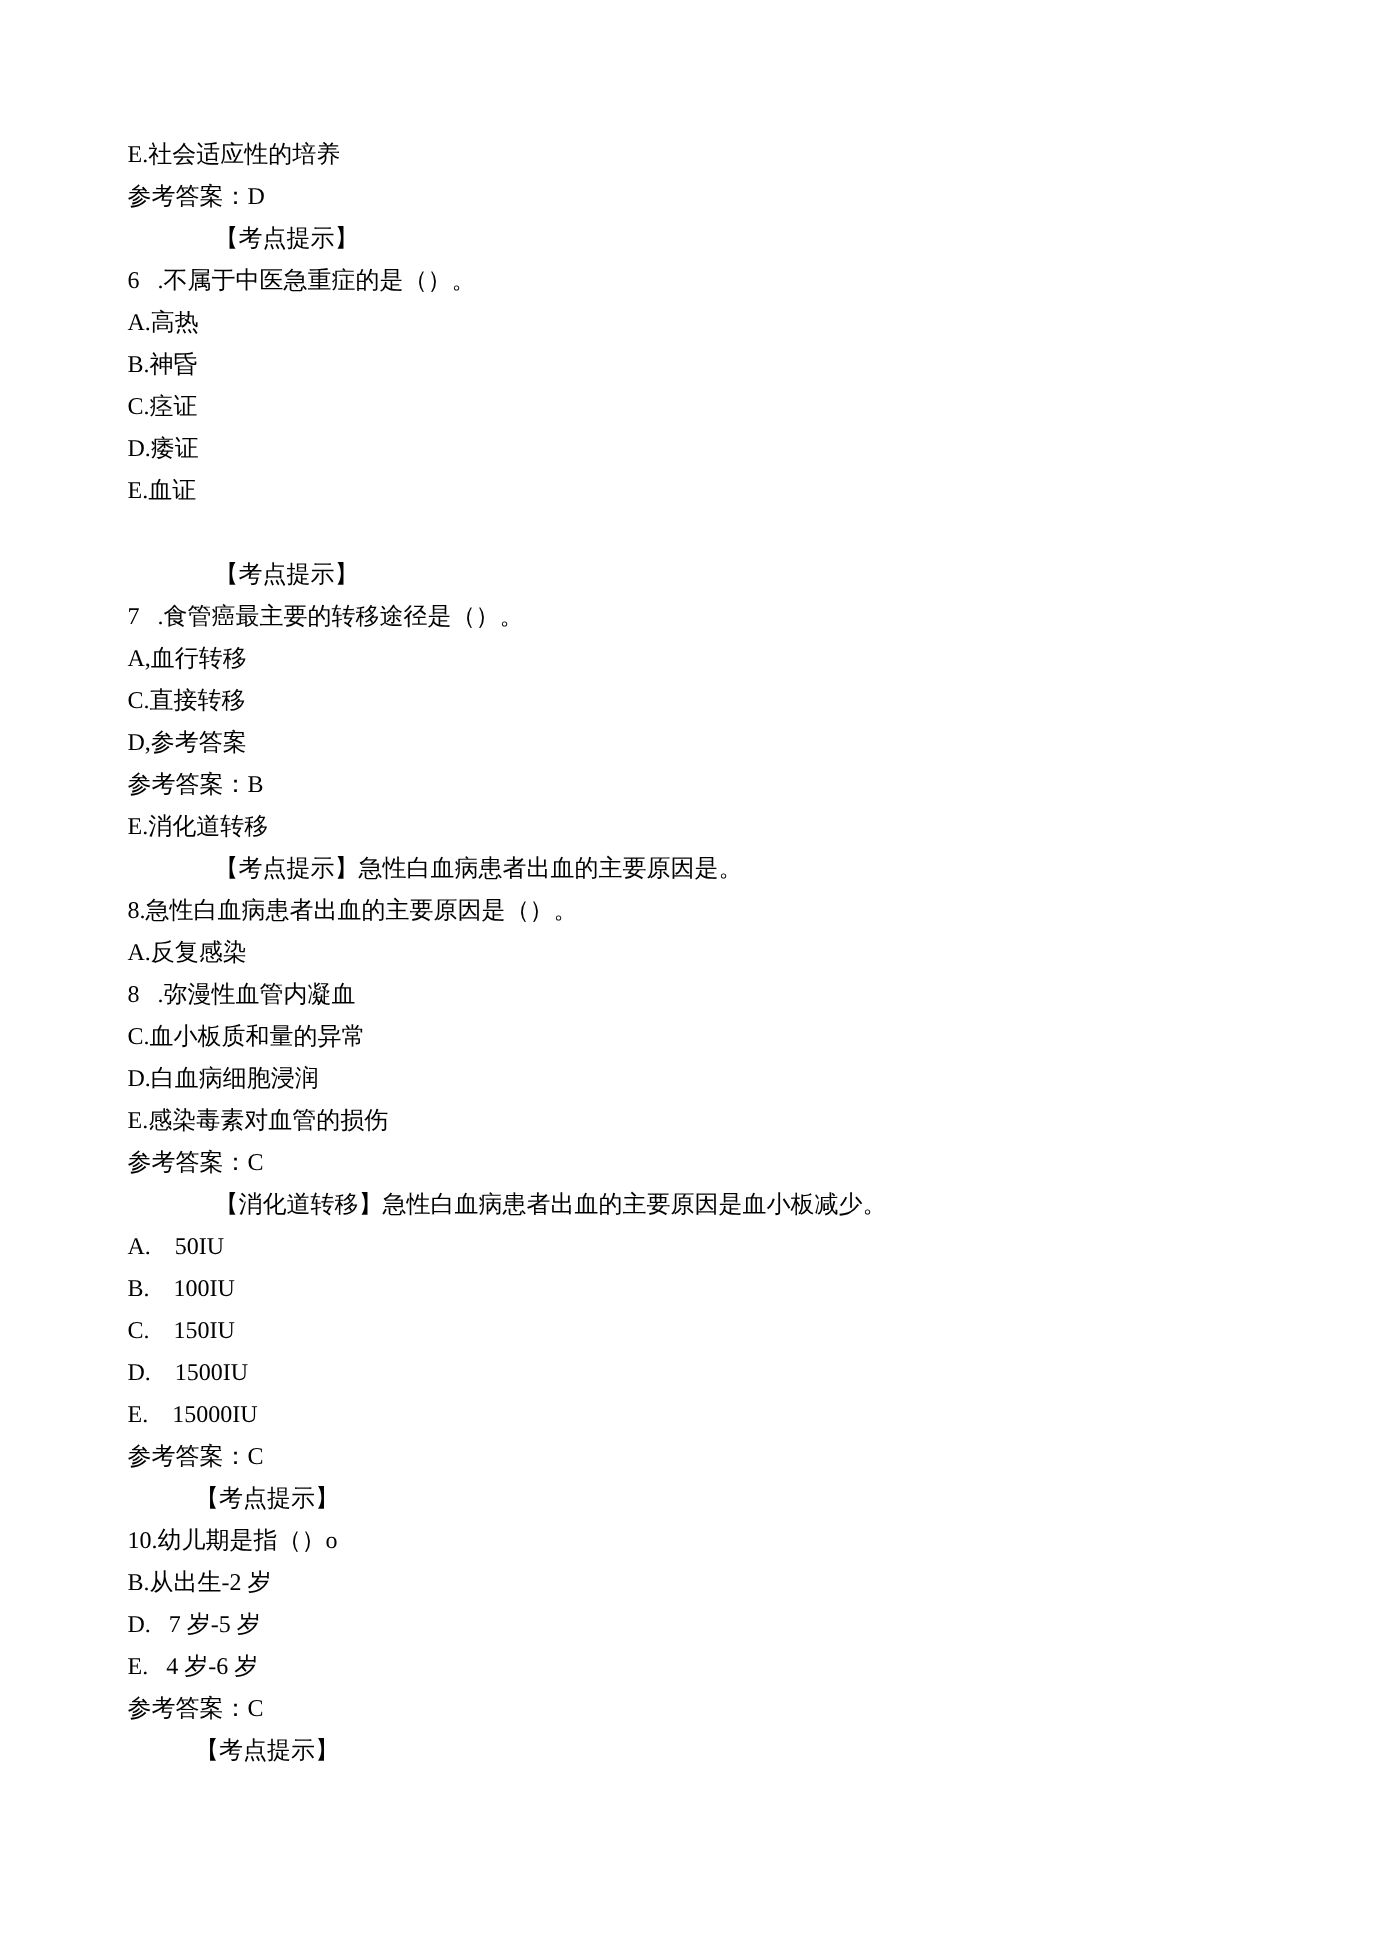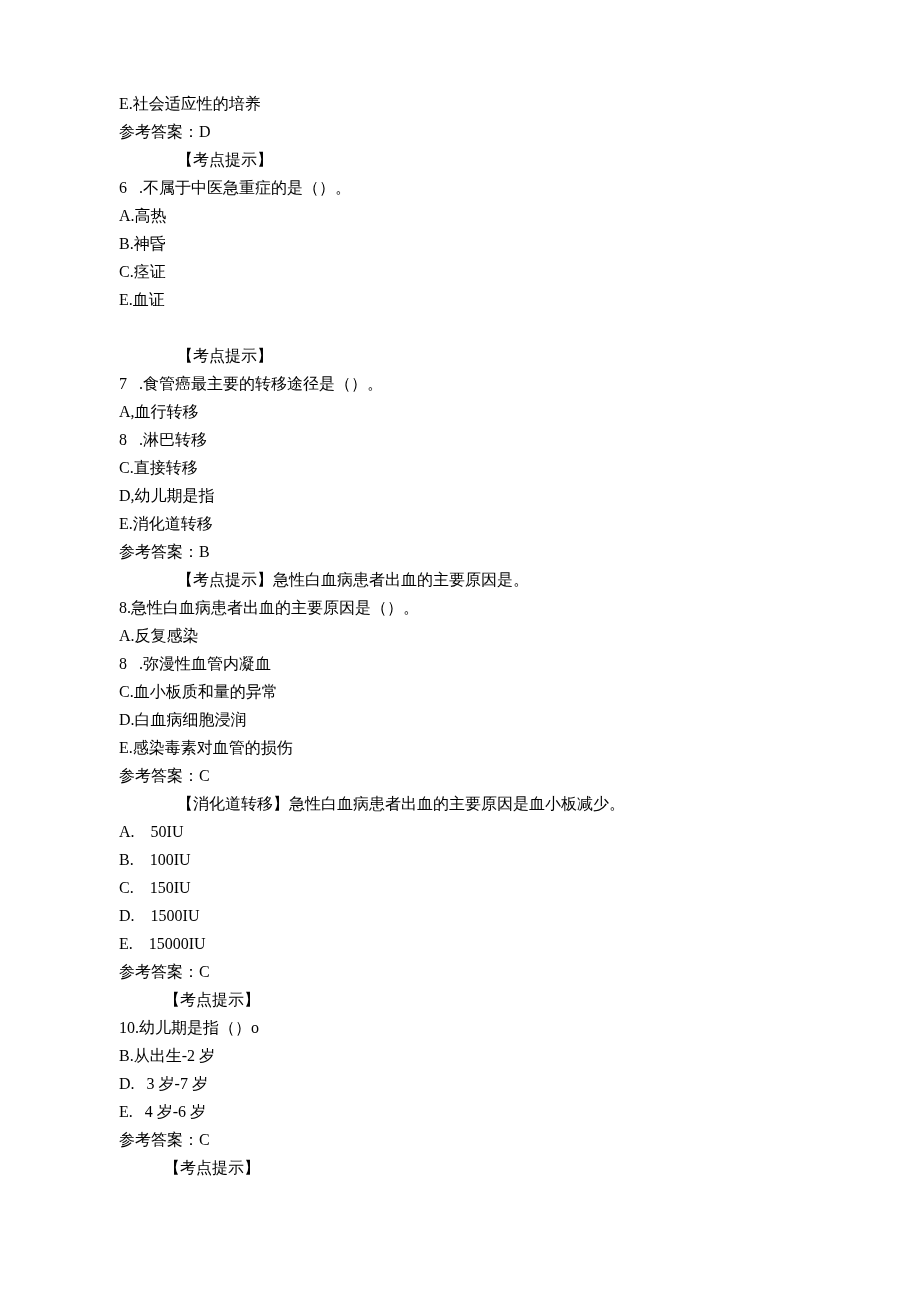--- a/index.html
+++ b/index.html
@@ -10,62 +10,61 @@
     font-size: 16px;
     color: #000000;
     line-height: 1.75;
     width: 920px;
   }
   .page {
     padding: 90px 85px 60px 85px;
   }
   .line {
     white-space: pre-wrap;
-    margin-left: 34px;
   }
   .indent1 {
     padding-left: 58px;
   }
 </style>
 </head>
 <body>
 
 <div class="page">
   <div class="line">E.社会适应性的培养</div>
   <div class="line">参考答案：D</div>
   <div class="line indent1">【考点提示】</div>
   <div class="line">6   .不属于中医急重症的是（）。</div>
   <div class="line">A.高热</div>
   <div class="line">B.神昏</div>
   <div class="line">C.痉证</div>
+  <div class="line">D.痿证</div>
   <div class="line">E.血证</div>
   <div class="line">&nbsp;</div>
   <div class="line indent1">【考点提示】</div>
   <div class="line">7   .食管癌最主要的转移途径是（）。</div>
   <div class="line">A,血行转移</div>
-  <div class="line">8   .淋巴转移</div>
   <div class="line">C.直接转移</div>
-  <div class="line">D,幼儿期是指</div>
+  <div class="line">D,参考答案</div>
+  <div class="line">参考答案：B</div>
   <div class="line">E.消化道转移</div>
-  <div class="line">参考答案：B</div>
   <div class="line indent1">【考点提示】急性白血病患者出血的主要原因是。</div>
   <div class="line">8.急性白血病患者出血的主要原因是（）。</div>
   <div class="line">A.反复感染</div>
   <div class="line">8   .弥漫性血管内凝血</div>
   <div class="line">C.血小板质和量的异常</div>
   <div class="line">D.白血病细胞浸润</div>
   <div class="line">E.感染毒素对血管的损伤</div>
   <div class="line">参考答案：C</div>
   <div class="line indent1">【消化道转移】急性白血病患者出血的主要原因是血小板减少。</div>
   <div class="line">A.    50IU</div>
   <div class="line">B.    100IU</div>
   <div class="line">C.    150IU</div>
   <div class="line">D.    1500IU</div>
   <div class="line">E.    15000IU</div>
   <div class="line">参考答案：C</div>
   <div class="line" style="padding-left:45px">【考点提示】</div>
   <div class="line">10.幼儿期是指（）o</div>
   <div class="line">B.从出生-2 岁</div>
-  <div class="line">D.   3 岁-7 岁</div>
+  <div class="line">D.   7 岁-5 岁</div>
   <div class="line">E.   4 岁-6 岁</div>
   <div class="line">参考答案：C</div>
   <div class="line" style="padding-left:45px">【考点提示】</div>
 </div>
 
 </body></html>

